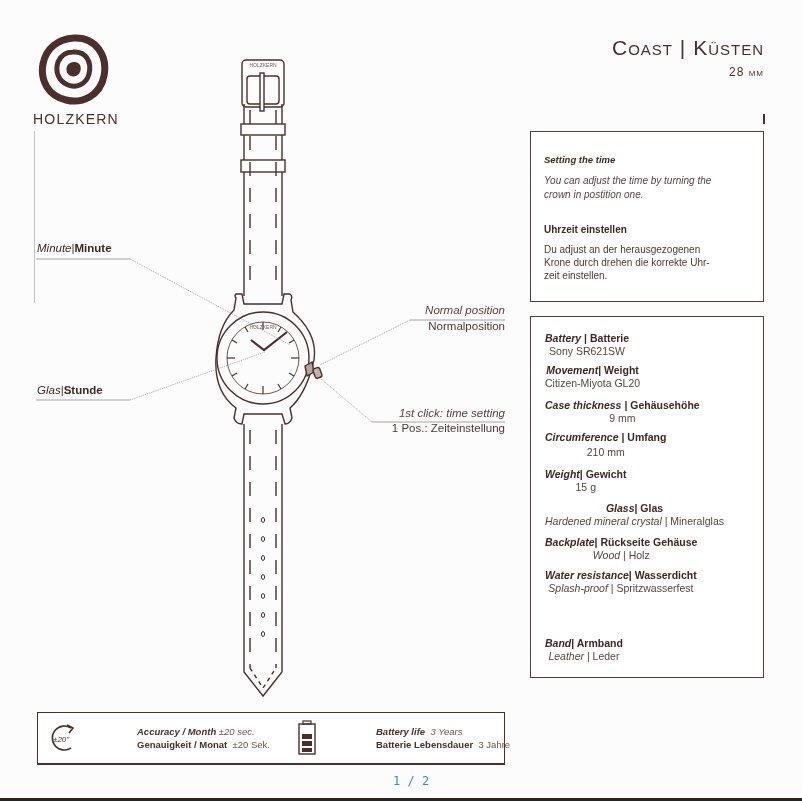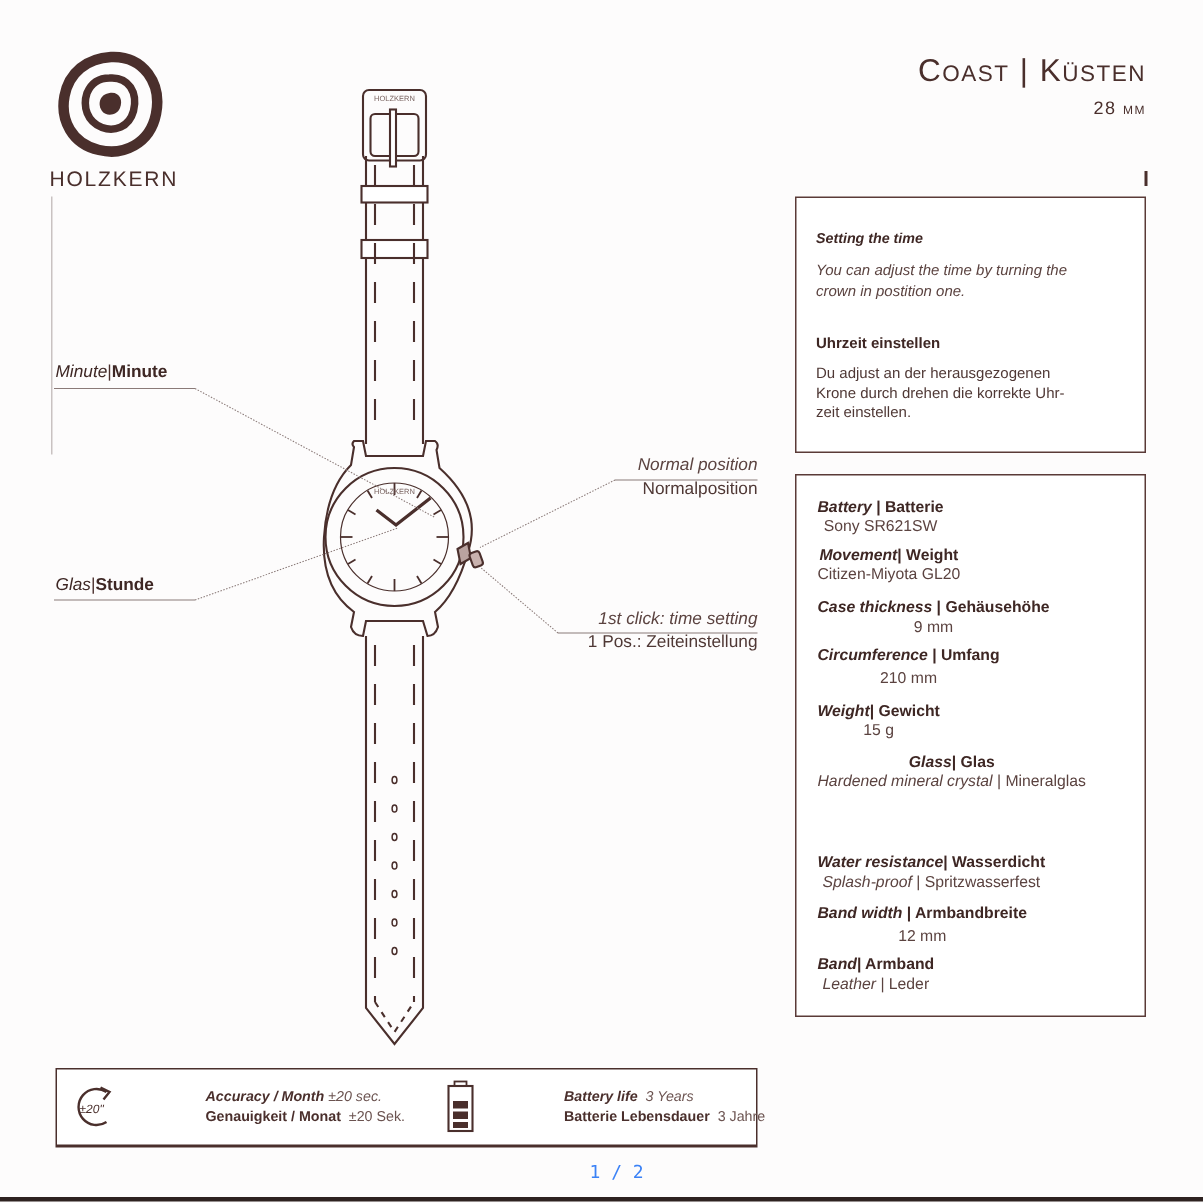--- a/index.html
+++ b/index.html
@@ -162,27 +162,27 @@
       <div class="val" style="margin-top:2px">210 mm</div>
     </div>
     <div class="spec" style="top:151px">
       <div class="lab"><i>Weight</i>| <span>Gewicht</span></div>
       <div class="val">15 g</div>
     </div>
     <div class="spec" style="top:185px">
       <div class="lab"><i>Glass</i>| <span>Glas</span></div>
       <div class="val"><i>Hardened mineral crystal</i> | <span>Mineralglas</span></div>
     </div>
+    <div class="spec" style="top:219px">
+      <div class="lab"><i>Backplate</i>| <span>Rückseite Gehäuse</span></div>
+      <div class="val"><i>Wood</i> | <span>Holz</span></div>
+    </div>
     <div class="spec" style="top:252px">
       <div class="lab"><i>Water resistance</i>| <span>Wasserdicht</span></div>
       <div class="val"><i>Splash-proof</i> | <span>Spritzwasserfest</span></div>
-    </div>
-    <div class="spec" style="top:286px">
-      <div class="lab"><i>Band width</i> | <span>Armbandbreite</span></div>
-      <div class="val" style="margin-top:2px">12 mm</div>
     </div>
     <div class="spec" style="top:320px">
       <div class="lab"><i>Band</i>| <span>Armband</span></div>
       <div class="val"><i>Leather</i> | <span>Leder</span></div>
     </div>
   </div>
 
   <div class="abs footer-box">
     <svg class="abs" style="left:13px;top:10px" width="28" height="30" viewBox="0 0 28 30">
       <path d="M20 5 A12 12 0 1 0 20 25" fill="none" stroke="#4a2f2c" stroke-width="1.6"></path>

